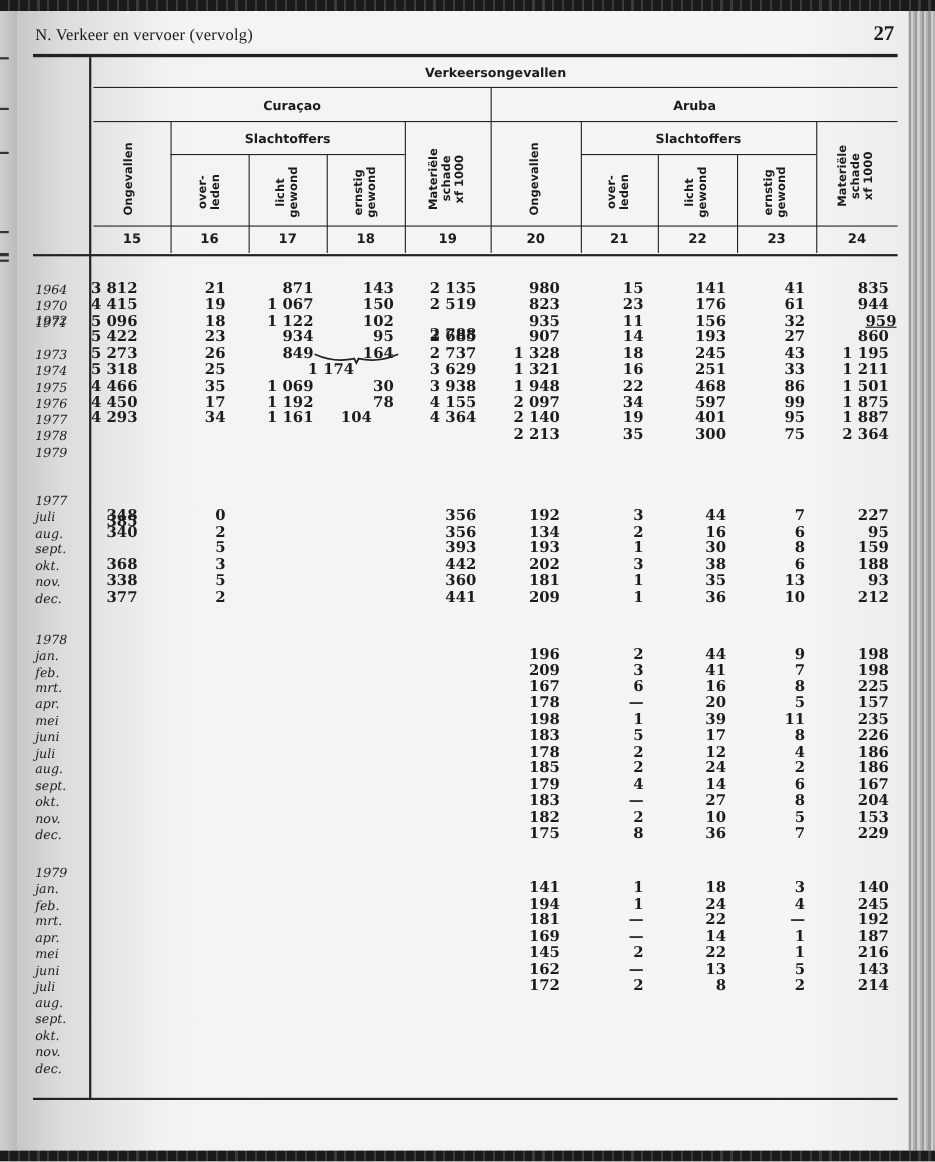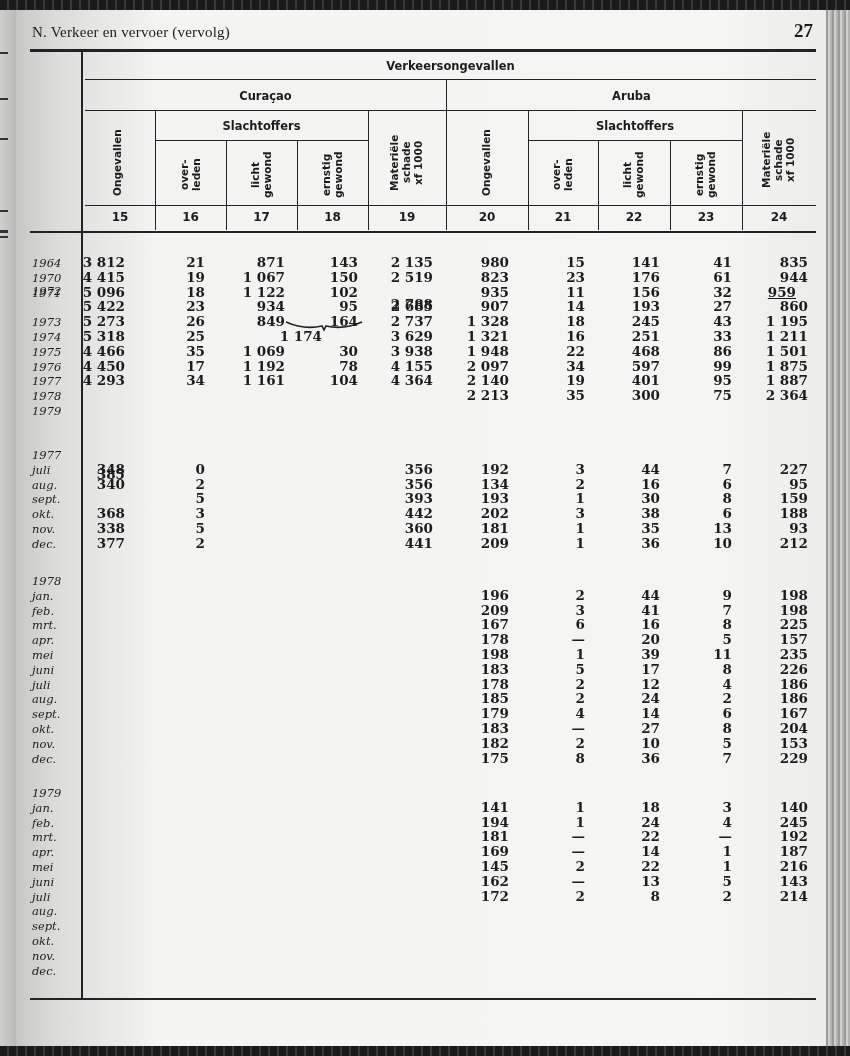--- a/index.html
+++ b/index.html
@@ -146,21 +146,21 @@
     <div class="stub" style="top: 285.6px; text-align: right;">1971</div>
     <div class="cell" style="top: 283.6px; right: 725px;">5 096</div>
     <div class="cell" style="top: 283.6px; right: 645px;">18</div>
     <div class="cell" style="top: 283.6px; right: 565px;">1 122</div>
     <div class="cell" style="top: 283.6px; right: 492px;">102</div>
     <div class="cell" style="top: 283.6px; right: 417px; margin-top: 12px;">2 788</div>
     <div class="cell" style="top: 283.6px; right: 341px;">935</div>
     <div class="cell" style="top: 283.6px; right: 265px;">11</div>
     <div class="cell" style="top: 283.6px; right: 190px;">156</div>
     <div class="cell" style="top: 283.6px; right: 118px;">32</div>
-    <div class="cell" style="top: 283.6px; right: 54px; text-decoration: underline;">959</div>
+    <div class="cell" style="top: 283.6px; right: 35px; text-decoration: underline;">959</div>
     <div class="stub" style="top: 284px;">1972</div>
     <div class="cell" style="top: 298.4px; right: 725px;">5 422</div>
     <div class="cell" style="top: 298.4px; right: 645px;">23</div>
     <div class="cell" style="top: 298.4px; right: 565px;">934</div>
     <div class="cell" style="top: 298.4px; right: 492px;">95</div>
     <div class="cell" style="top: 298.4px; right: 417px;">2 685</div>
     <div class="cell" style="top: 298.4px; right: 341px;">907</div>
     <div class="cell" style="top: 298.4px; right: 265px;">14</div>
     <div class="cell" style="top: 298.4px; right: 190px;">193</div>
     <div class="cell" style="top: 298.4px; right: 118px;">27</div>
@@ -204,21 +204,21 @@
     <div class="cell" style="top: 357.6px; right: 417px;">4 155</div>
     <div class="cell" style="top: 357.6px; right: 341px;">2 097</div>
     <div class="cell" style="top: 357.6px; right: 265px;">34</div>
     <div class="cell" style="top: 357.6px; right: 190px; text-align: center;">597</div>
     <div class="cell" style="top: 357.6px; right: 118px;">99</div>
     <div class="cell" style="top: 357.6px; right: 42px;">1 875</div>
     <div class="stub" style="top: 374.4px;">1977</div>
     <div class="cell" style="top: 372.4px; right: 725px;">4 293</div>
     <div class="cell" style="top: 372.4px; right: 645px;">34</div>
     <div class="cell" style="top: 372.4px; right: 565px;">1 161</div>
-    <div class="cell" style="top: 372.4px; right: 492px;">104</div>
+    <div class="cell" style="top: 372.4px; right: 512px;">104</div>
     <div class="cell" style="top: 372.4px; right: 417px;">4 364</div>
     <div class="cell" style="top: 372.4px; right: 341px;">2 140</div>
     <div class="cell" style="top: 372.4px; right: 265px;">19</div>
     <div class="cell" style="top: 372.4px; right: 190px;">401</div>
     <div class="cell" style="top: 372.4px; right: 118px;">95</div>
     <div class="cell" style="top: 372.4px; right: 42px;">1 887</div>
     <div class="stub" style="top: 389.2px;">1978</div>
     <div class="cell" style="top: 387.2px; right: 341px;">2 213</div>
     <div class="cell" style="top: 387.2px; right: 265px;">35</div>
     <div class="cell" style="top: 387.2px; right: 190px;">300</div>

